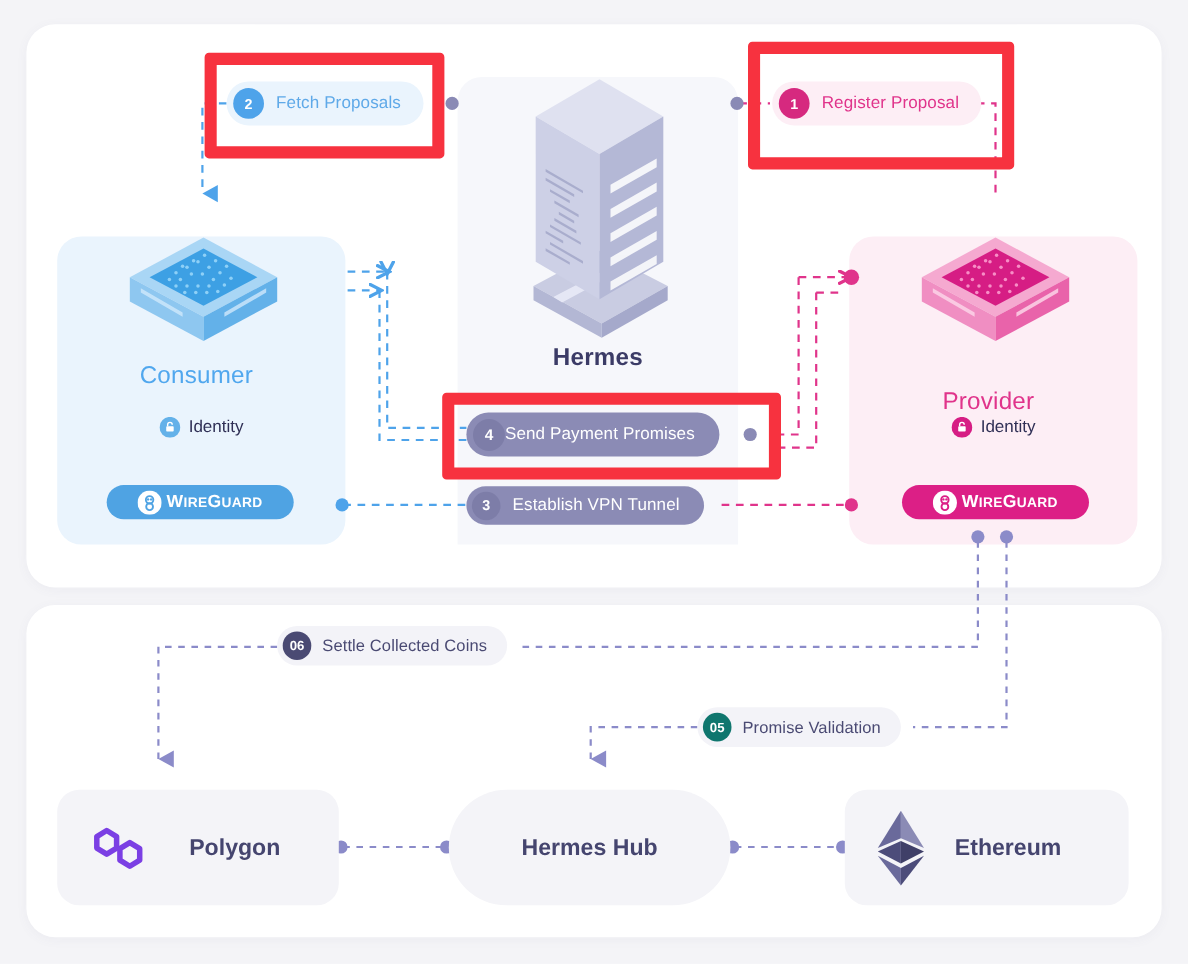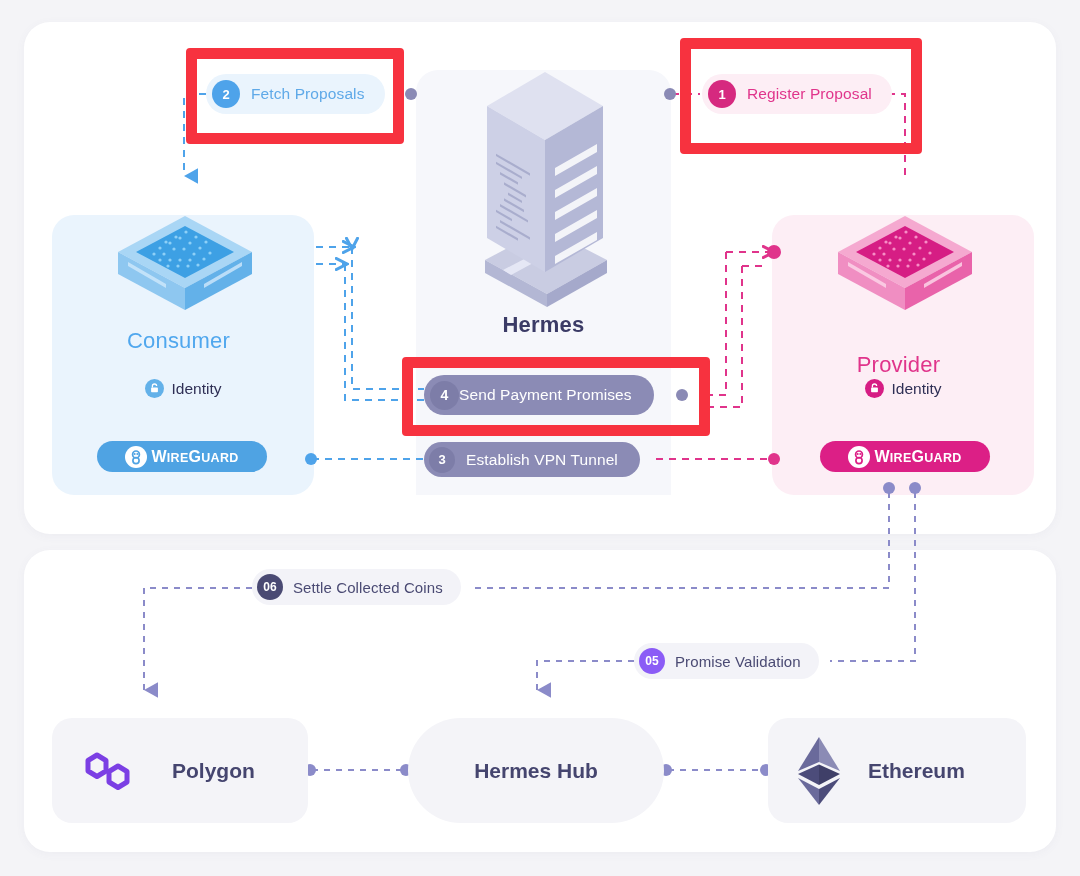--- a/index.html
+++ b/index.html
@@ -63,21 +63,21 @@
   #step3 .num { width: 26px; height: 26px; background: #7d7da8; color: #fff; font-size: 13px; }
   #step3 .txt { color: #ffffff; margin-left: 11px; }
 
   
   #step4 { left: 424px; top: 375px; height: 40px; padding: 0 22px 0 6px; background: #8b8bb5; }
   #step4 .num { width: 29px; height: 29px; background: #7d7da8; color: #fff; font-size: 14px; }
   #step4 .txt { color: #ffffff; }
 
   
   #step5 { left: 634px; top: 643px; height: 36px; padding: 0 18px 0 5px; background: #f3f3f8; }
-  #step5 .num { width: 26px; height: 26px; background: #8b5cf6; color: #fff; font-size: 12px; }
+  #step5 .num { width: 26px; height: 26px; background: #0f766e; color: #fff; font-size: 12px; }
   #step5 .txt { color: #4a4a73; margin-left: 10px; font-size: 15px; }
 
   
   #step6 { left: 252px; top: 569px; height: 36px; padding: 0 18px 0 5px; background: #f3f3f8; }
   #step6 .num { width: 26px; height: 26px; background: #4a4a73; color: #fff; font-size: 12px; }
   #step6 .txt { color: #4a4a73; margin-left: 10px; font-size: 15px; }
 
   
   .hl {
     position: absolute;

